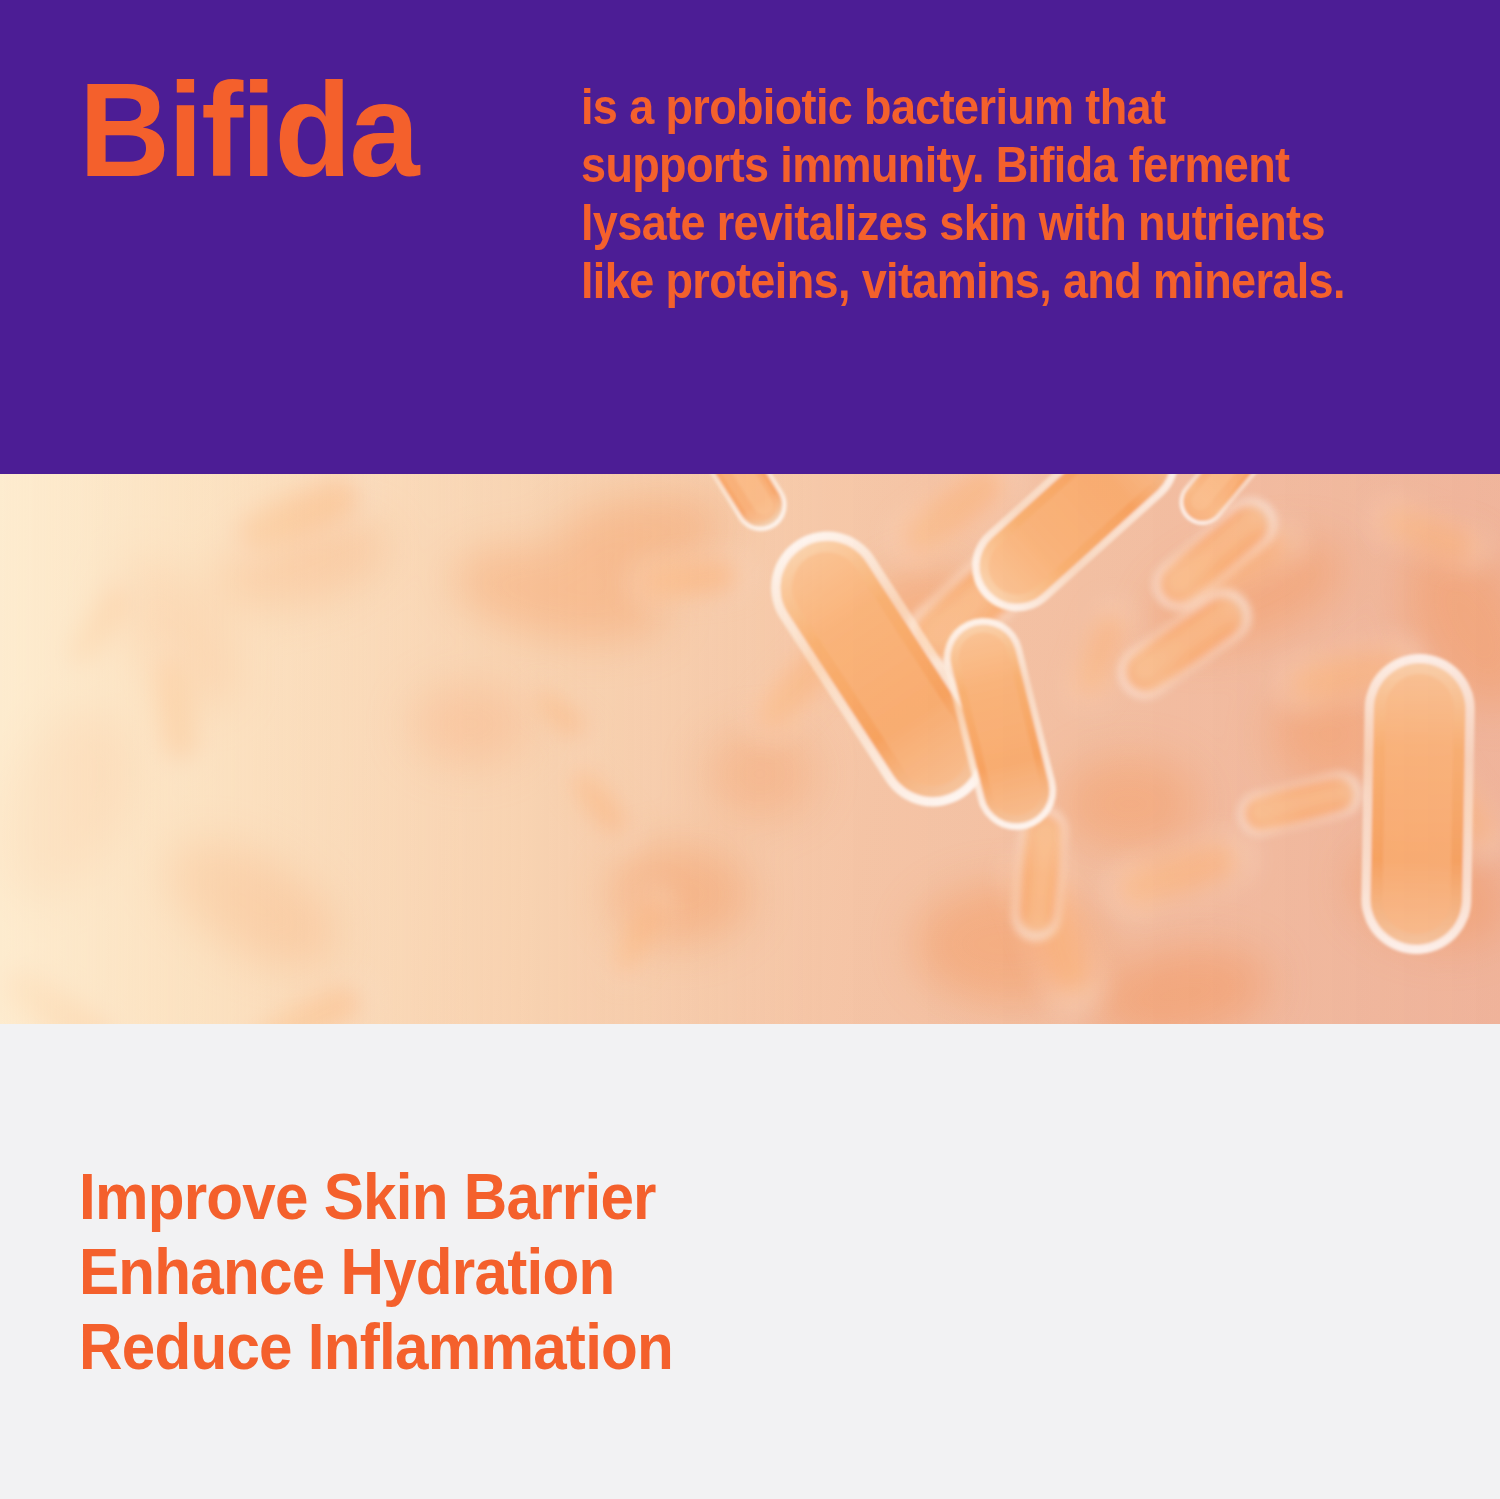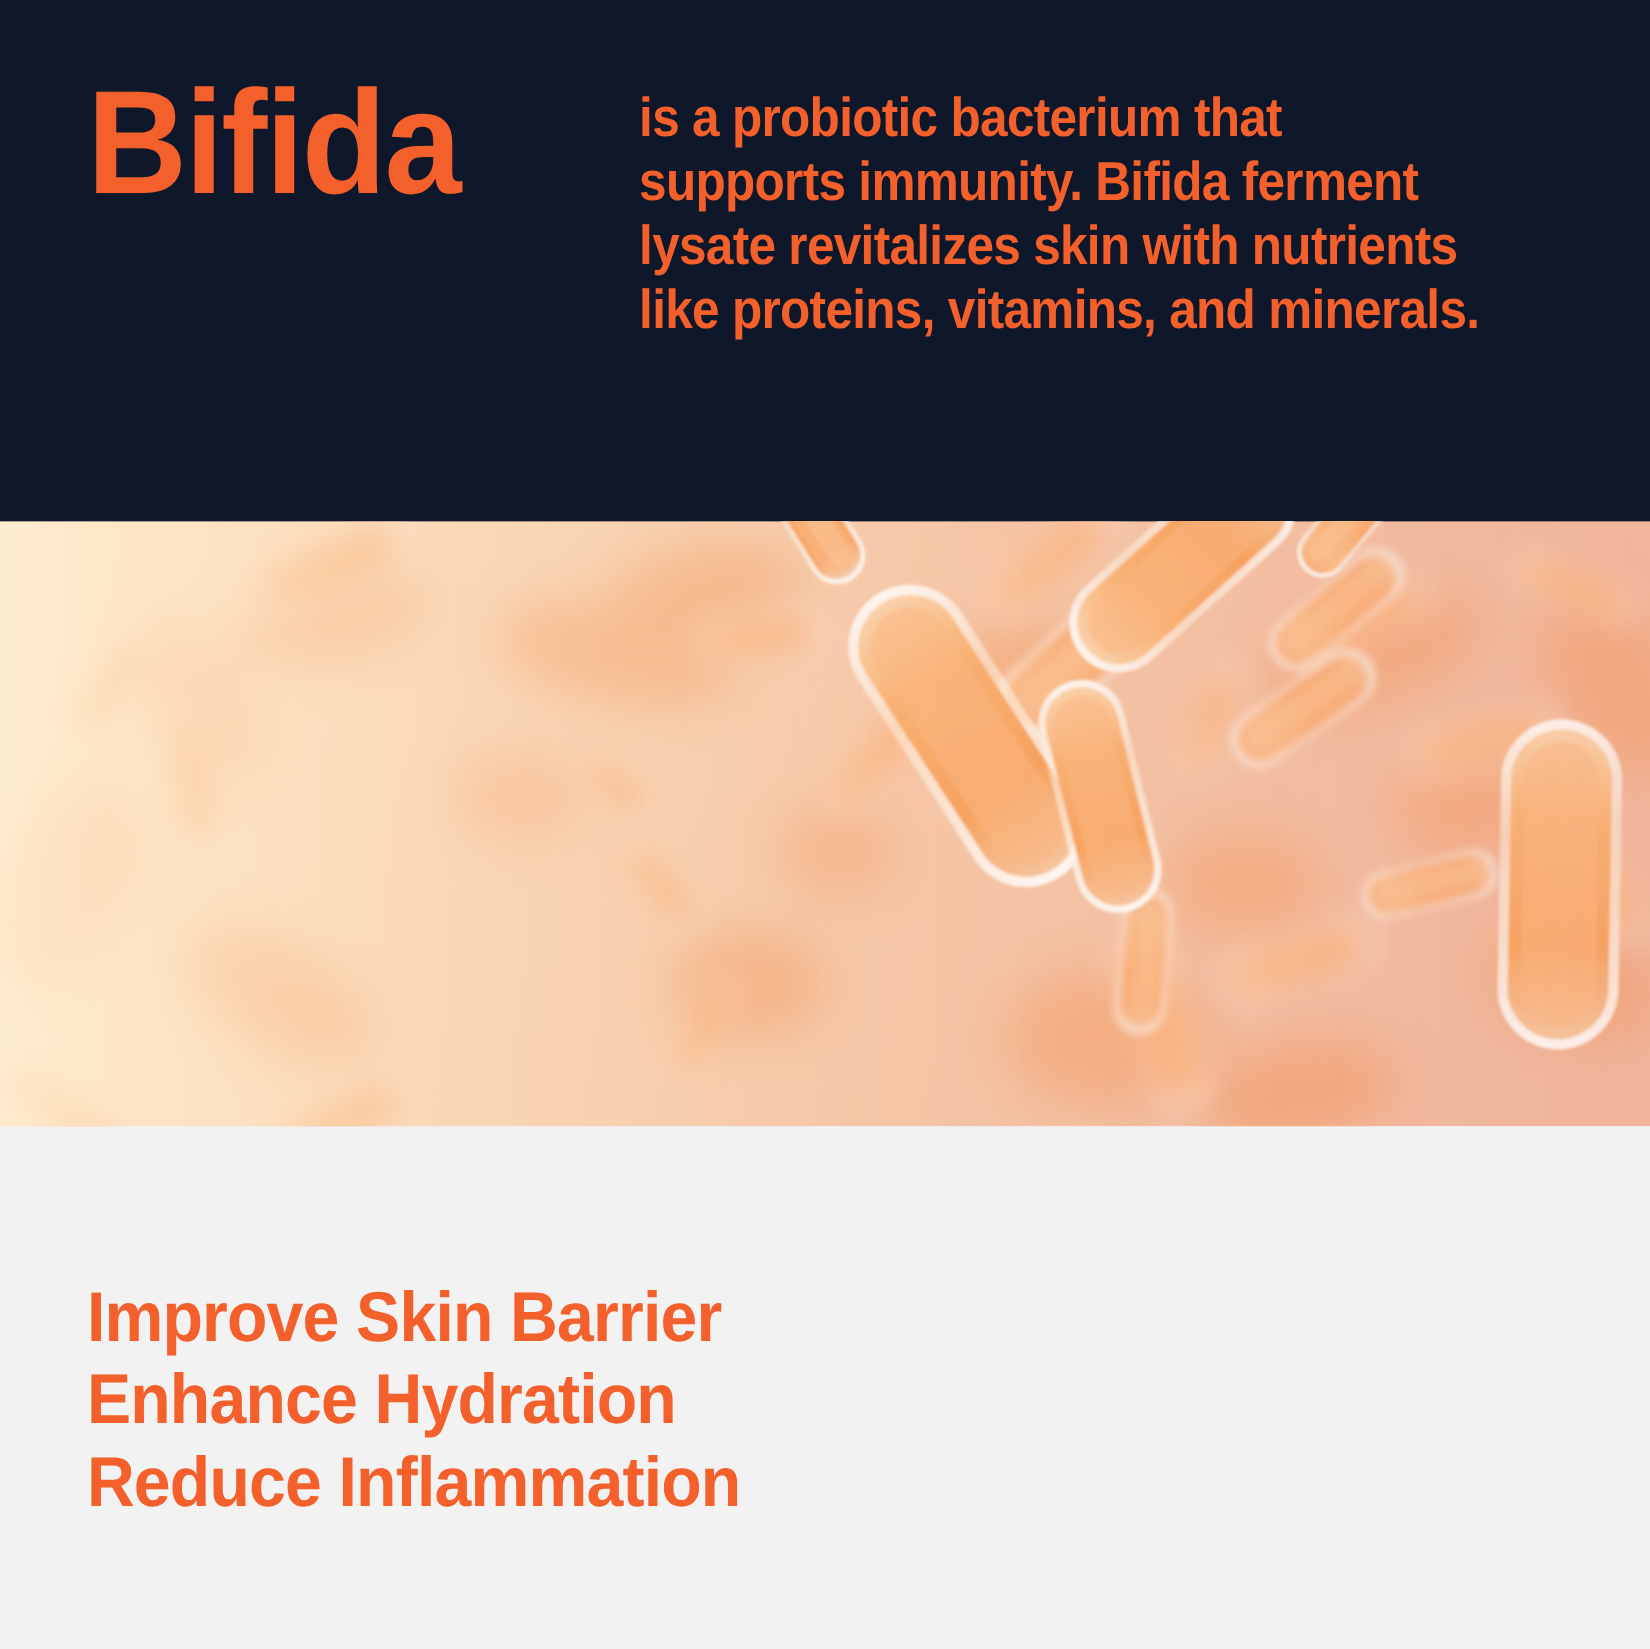--- a/index.html
+++ b/index.html
@@ -18,21 +18,21 @@
     font-family:"Liberation Sans", sans-serif;
     -webkit-font-smoothing:antialiased;
   }
 
   
   .top-section{
     position:absolute;
     left:0; top:0;
     width:1500px;
     height:478px;
-    background:#0f172a;
+    background:#4c1d95;
   }
 
   .ingredient-name{
     position:absolute;
     left:79px;
     top:63px;
     font-size:134px;
     font-weight:700;
     line-height:1.0;
     letter-spacing:-2px;

